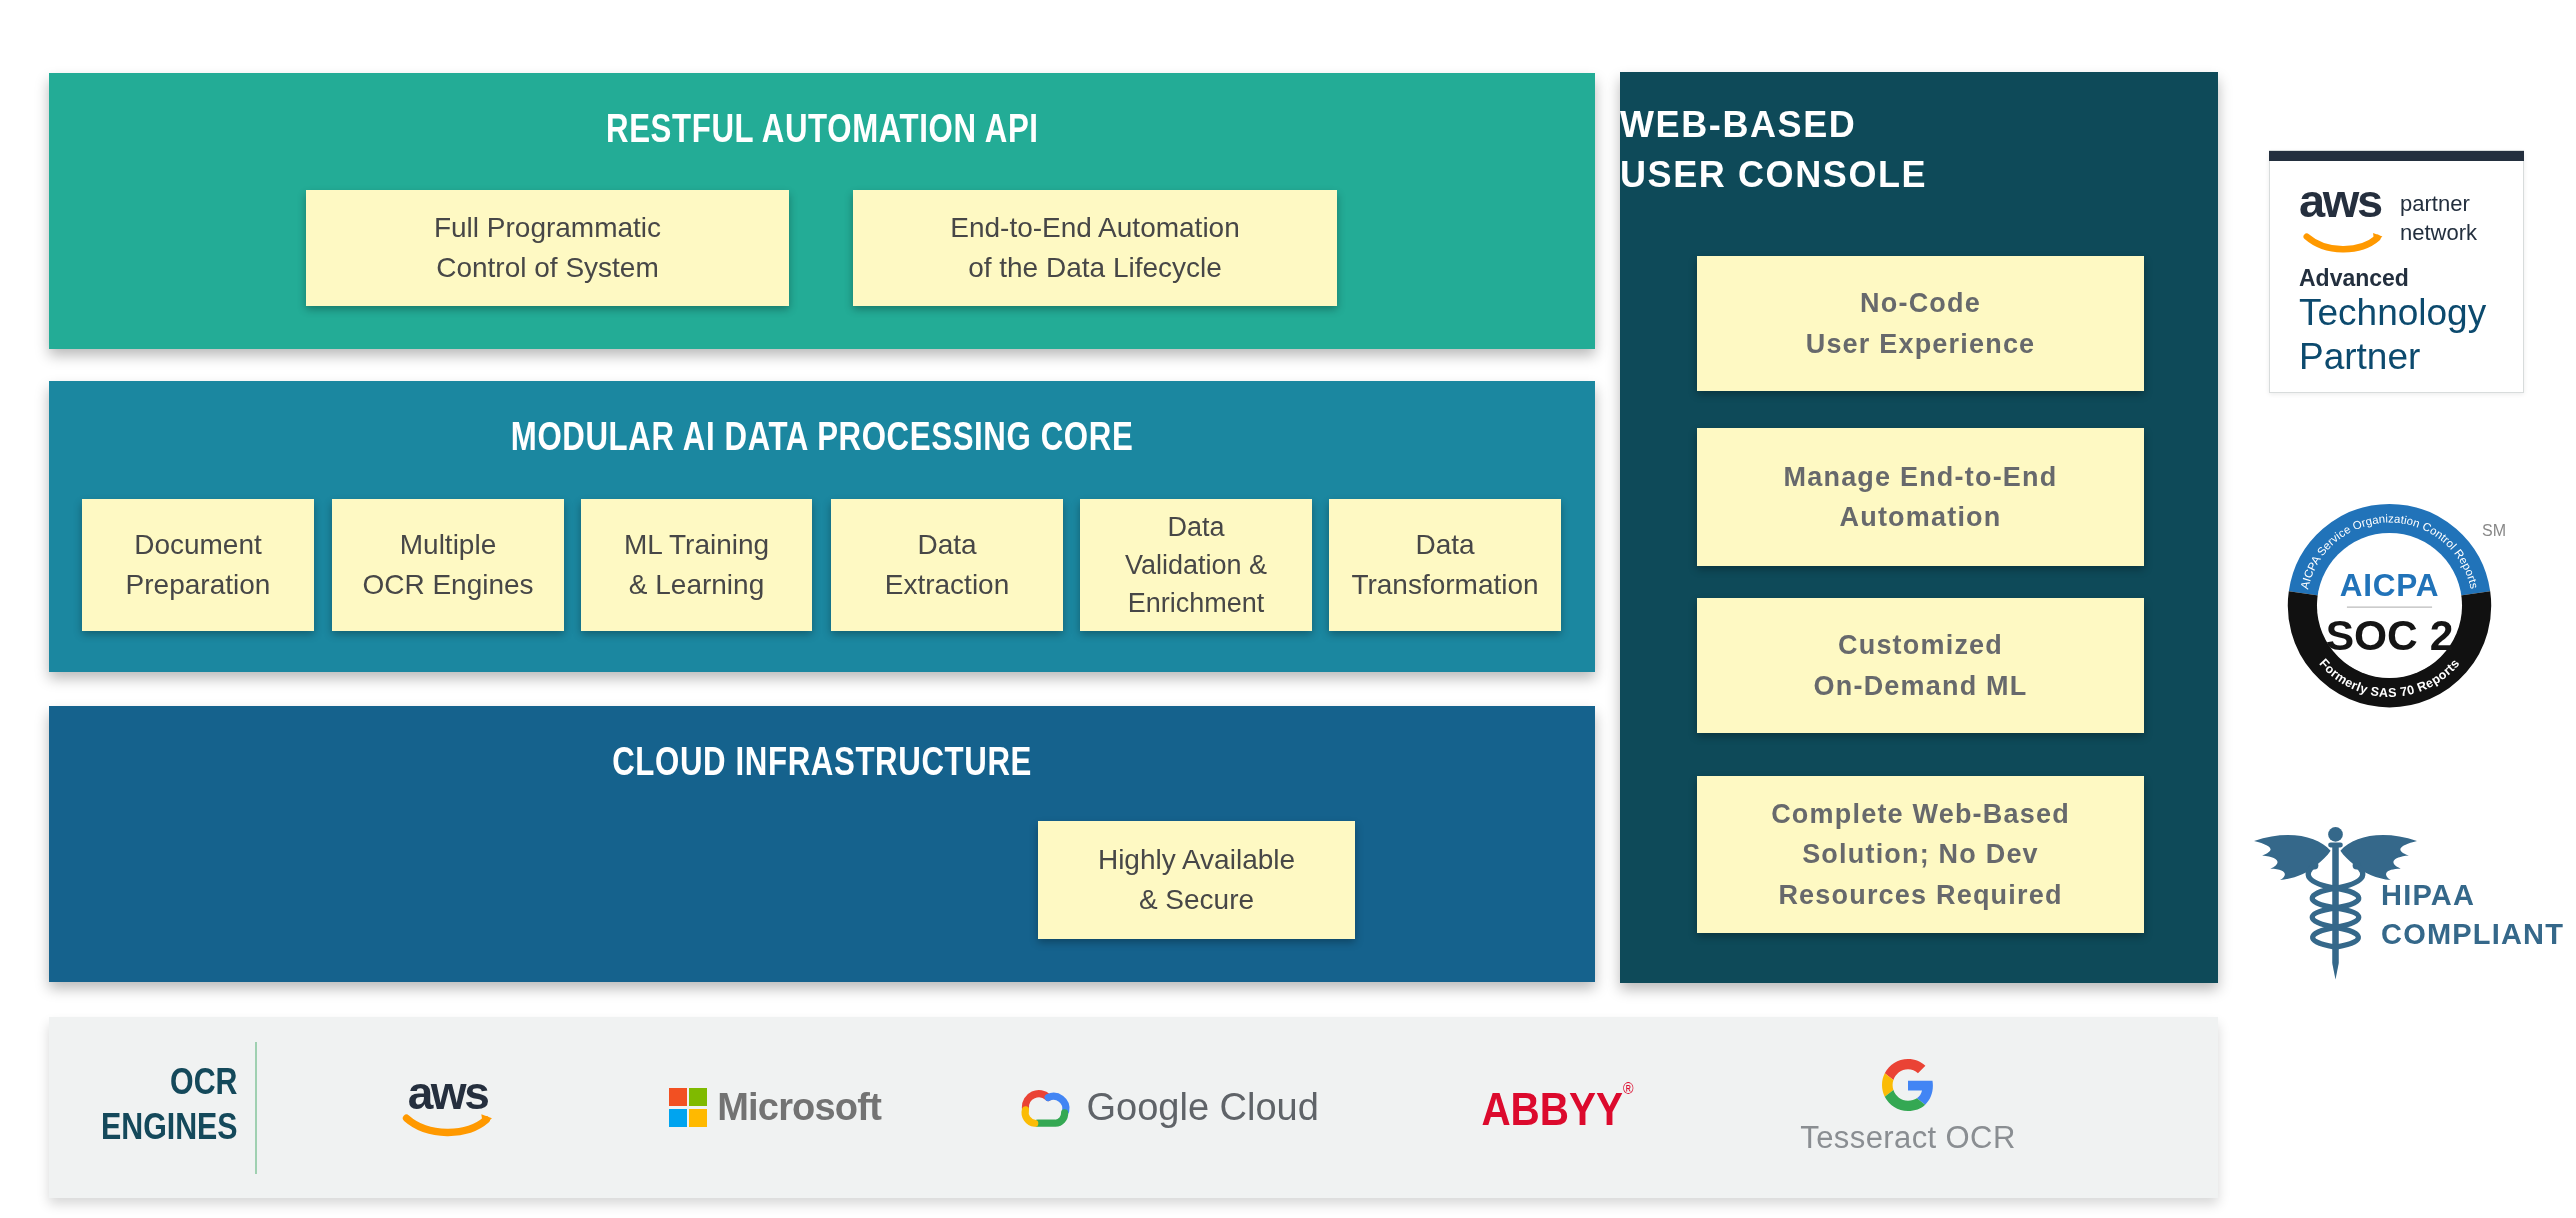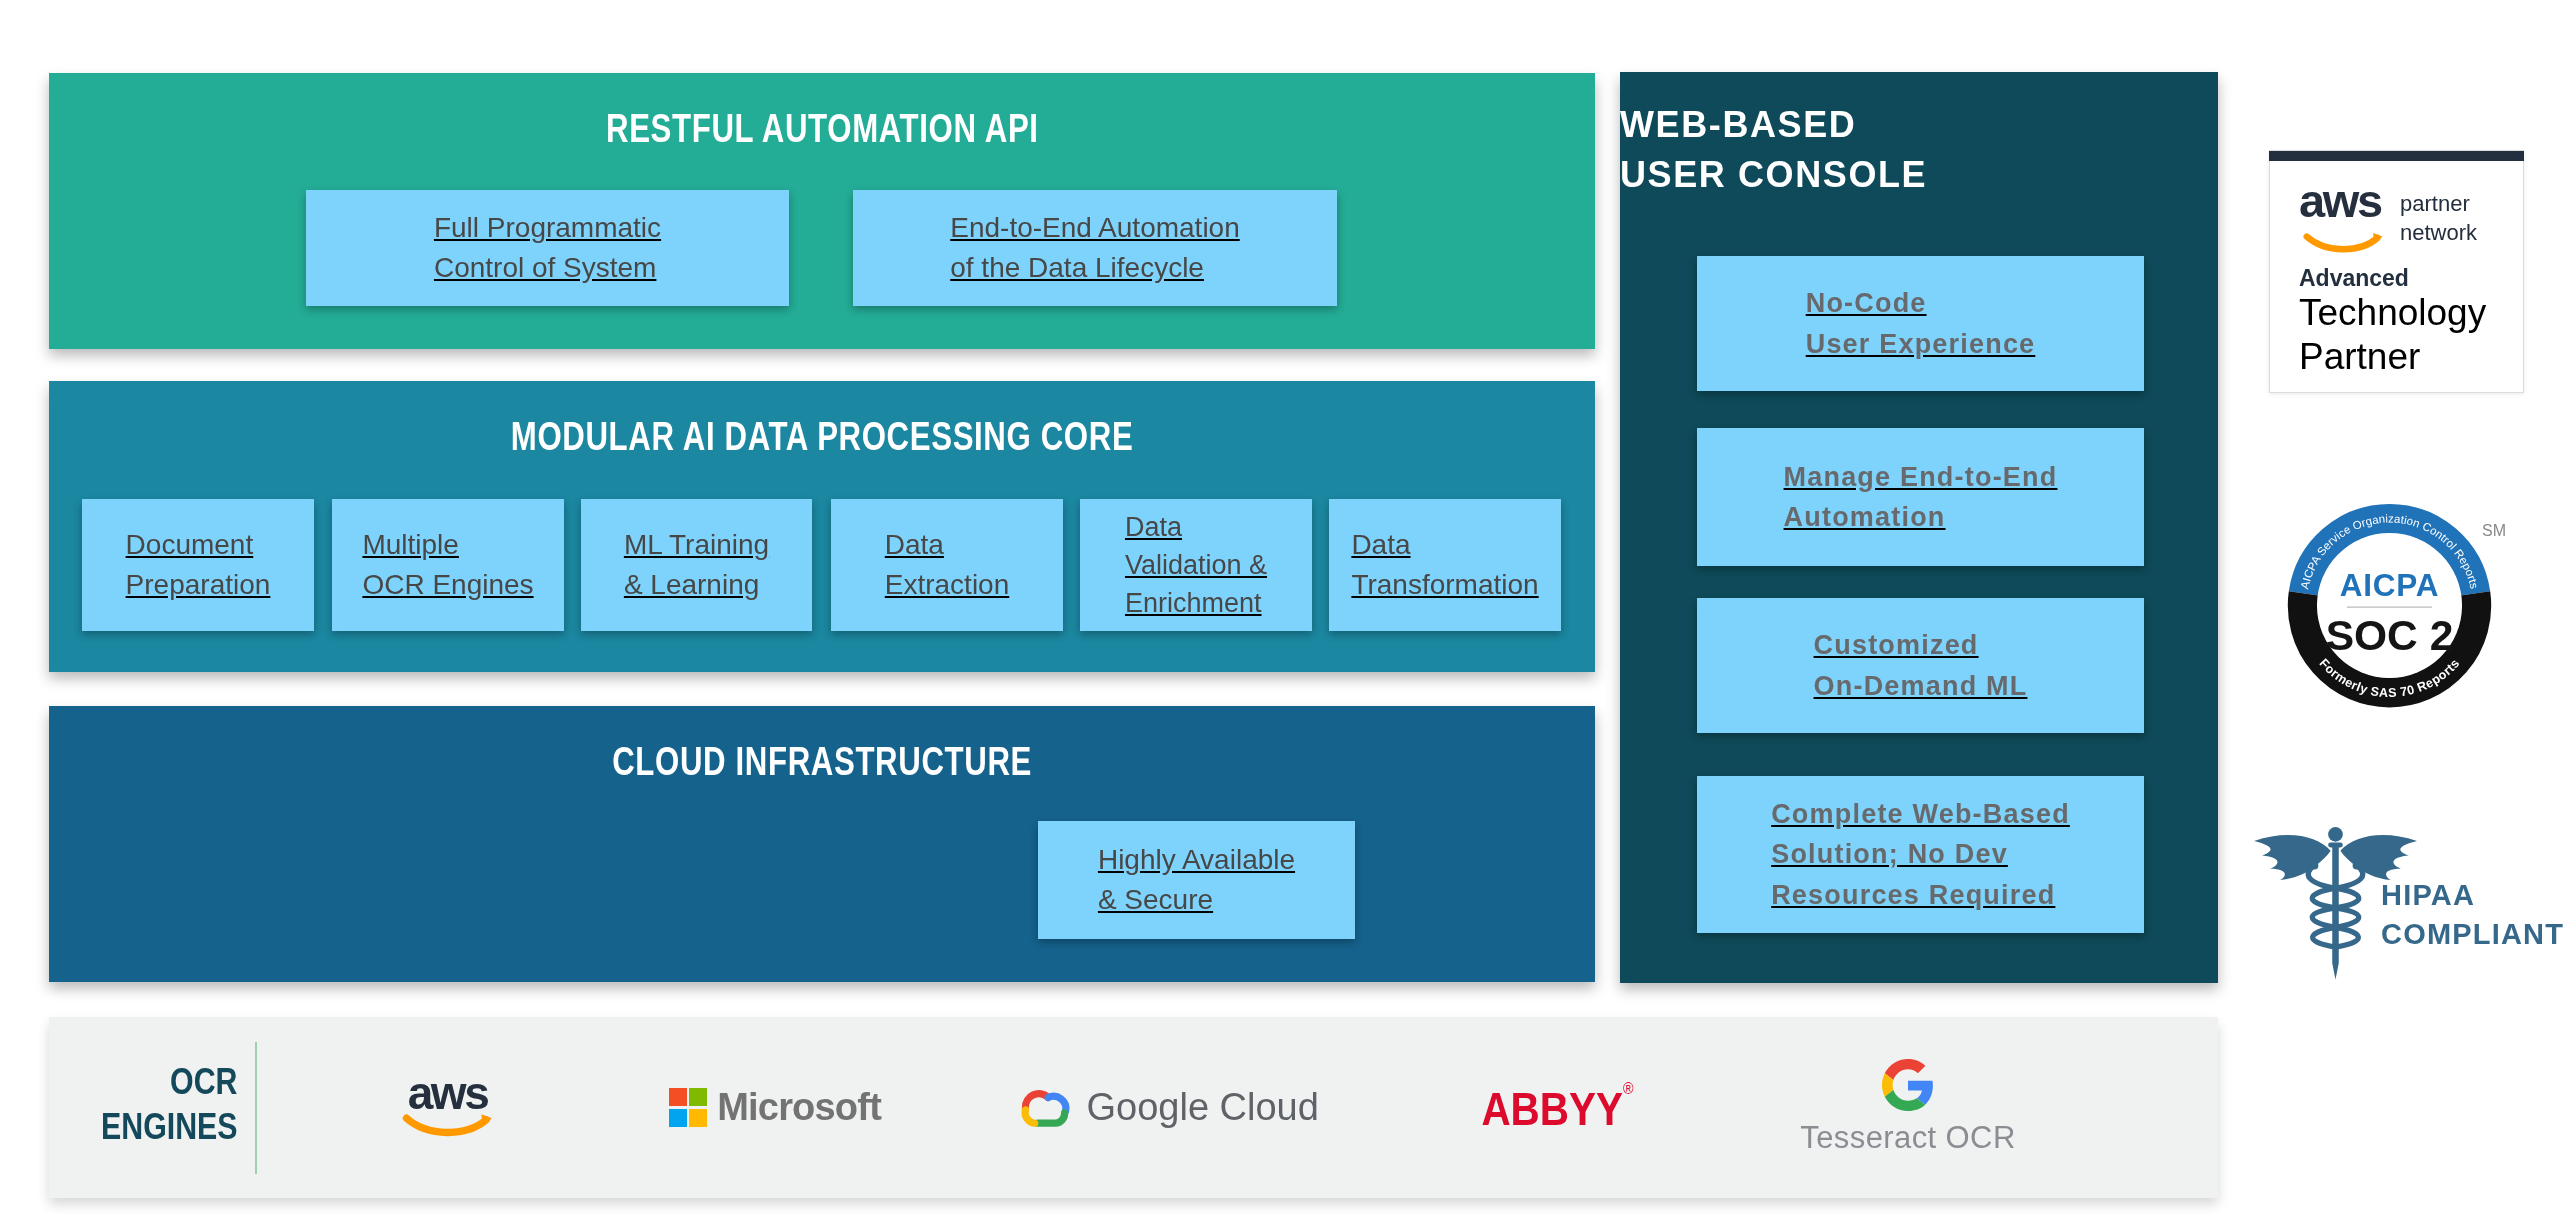--- a/index.html
+++ b/index.html
@@ -9,22 +9,22 @@
   
   .band{position:absolute;left:49px;width:1546px;box-shadow:0 7.3px 13px rgba(0,0,0,.28);}
   .band-api{top:45px;height:276px;background:#23AC96;}
   .band-core{top:353px;height:291px;background:#1B87A0;}
   .band-cloud{top:678px;height:276px;background:#15628D;}
   .band-title{position:absolute;left:0;right:0;top:33px;text-align:center;color:#fff;
               font-weight:bold;font-size:40px;letter-spacing:0.8px;}
   .cond{display:inline-block;transform:scaleX(.78);transform-origin:center;}
 
   
-  .card{position:absolute;background:#7dd3fc;display:flex;align-items:center;justify-content:center;
-        text-align:left;box-shadow:0 4.1px 8.2px rgba(0,0,0,.30);text-decoration:underline;}
+  .card{position:absolute;background:#fef9c3;display:flex;align-items:center;justify-content:center;
+        text-align:center;box-shadow:0 4.1px 8.2px rgba(0,0,0,.30);}
   .card-text{white-space:pre-line;font-size:28px;line-height:1.42;color:#474747;}
 
   
   .console{position:absolute;left:1620px;top:44px;width:598px;height:911px;background:#0E4A59;
            box-shadow:0 7.3px 13px rgba(0,0,0,.28);}
   .console-title{position:absolute;left:0;right:0;top:28px;text-align:left;color:#fff;
                  font-weight:bold;font-size:36px;letter-spacing:1.6px;line-height:1.4;white-space:pre-line;}
   .console .card{left:77px;width:447px;}
   .console .card-text{font-weight:bold;color:#67696C;letter-spacing:1.2px;font-size:27px;line-height:1.5;}
 
@@ -50,21 +50,21 @@
 
   
   .awsbadge{position:absolute;left:2269px;top:122px;width:253px;height:241px;background:#fff;
             border:0.8px solid #D8DCDC;box-shadow:0 1.6px 4.9px rgba(0,0,0,.08);}
   .awsbadge .topbar{position:absolute;left:-0.8px;right:-0.8px;top:0;height:9.8px;background:#232F3E;}
   .badge-awsword{position:absolute;left:29px;top:29px;font-size:47px;}
   .badge-smile{position:absolute;left:31px;top:82px;}
   .badge-network{position:absolute;left:130px;top:39px;font-size:22px;color:#232F3E;
                  line-height:1.3;white-space:pre-line;}
   .badge-tier{position:absolute;left:29px;top:114px;font-size:23px;font-weight:bold;color:#232F3E;}
-  .badge-type{position:absolute;left:29px;top:140px;font-size:37px;color:#000000;
+  .badge-type{position:absolute;left:29px;top:140px;font-size:37px;color:#0c4a6e;
               line-height:1.18;white-space:pre-line;}
 
   
   .socbadge{position:absolute;left:2287px;top:475px;width:205px;height:205px;}
   .soc-sm{position:absolute;left:2482px;top:494px;font-size:16px;color:#888;}
   .caduceus{position:absolute;left:2244px;top:795px;}
   .hipaa-text{position:absolute;left:2381px;top:848px;font-size:29px;font-weight:bold;
               color:#35688A;letter-spacing:1.2px;line-height:1.35;white-space:pre-line;}
 
   svg text{font-family:"Liberation Sans",sans-serif;}

